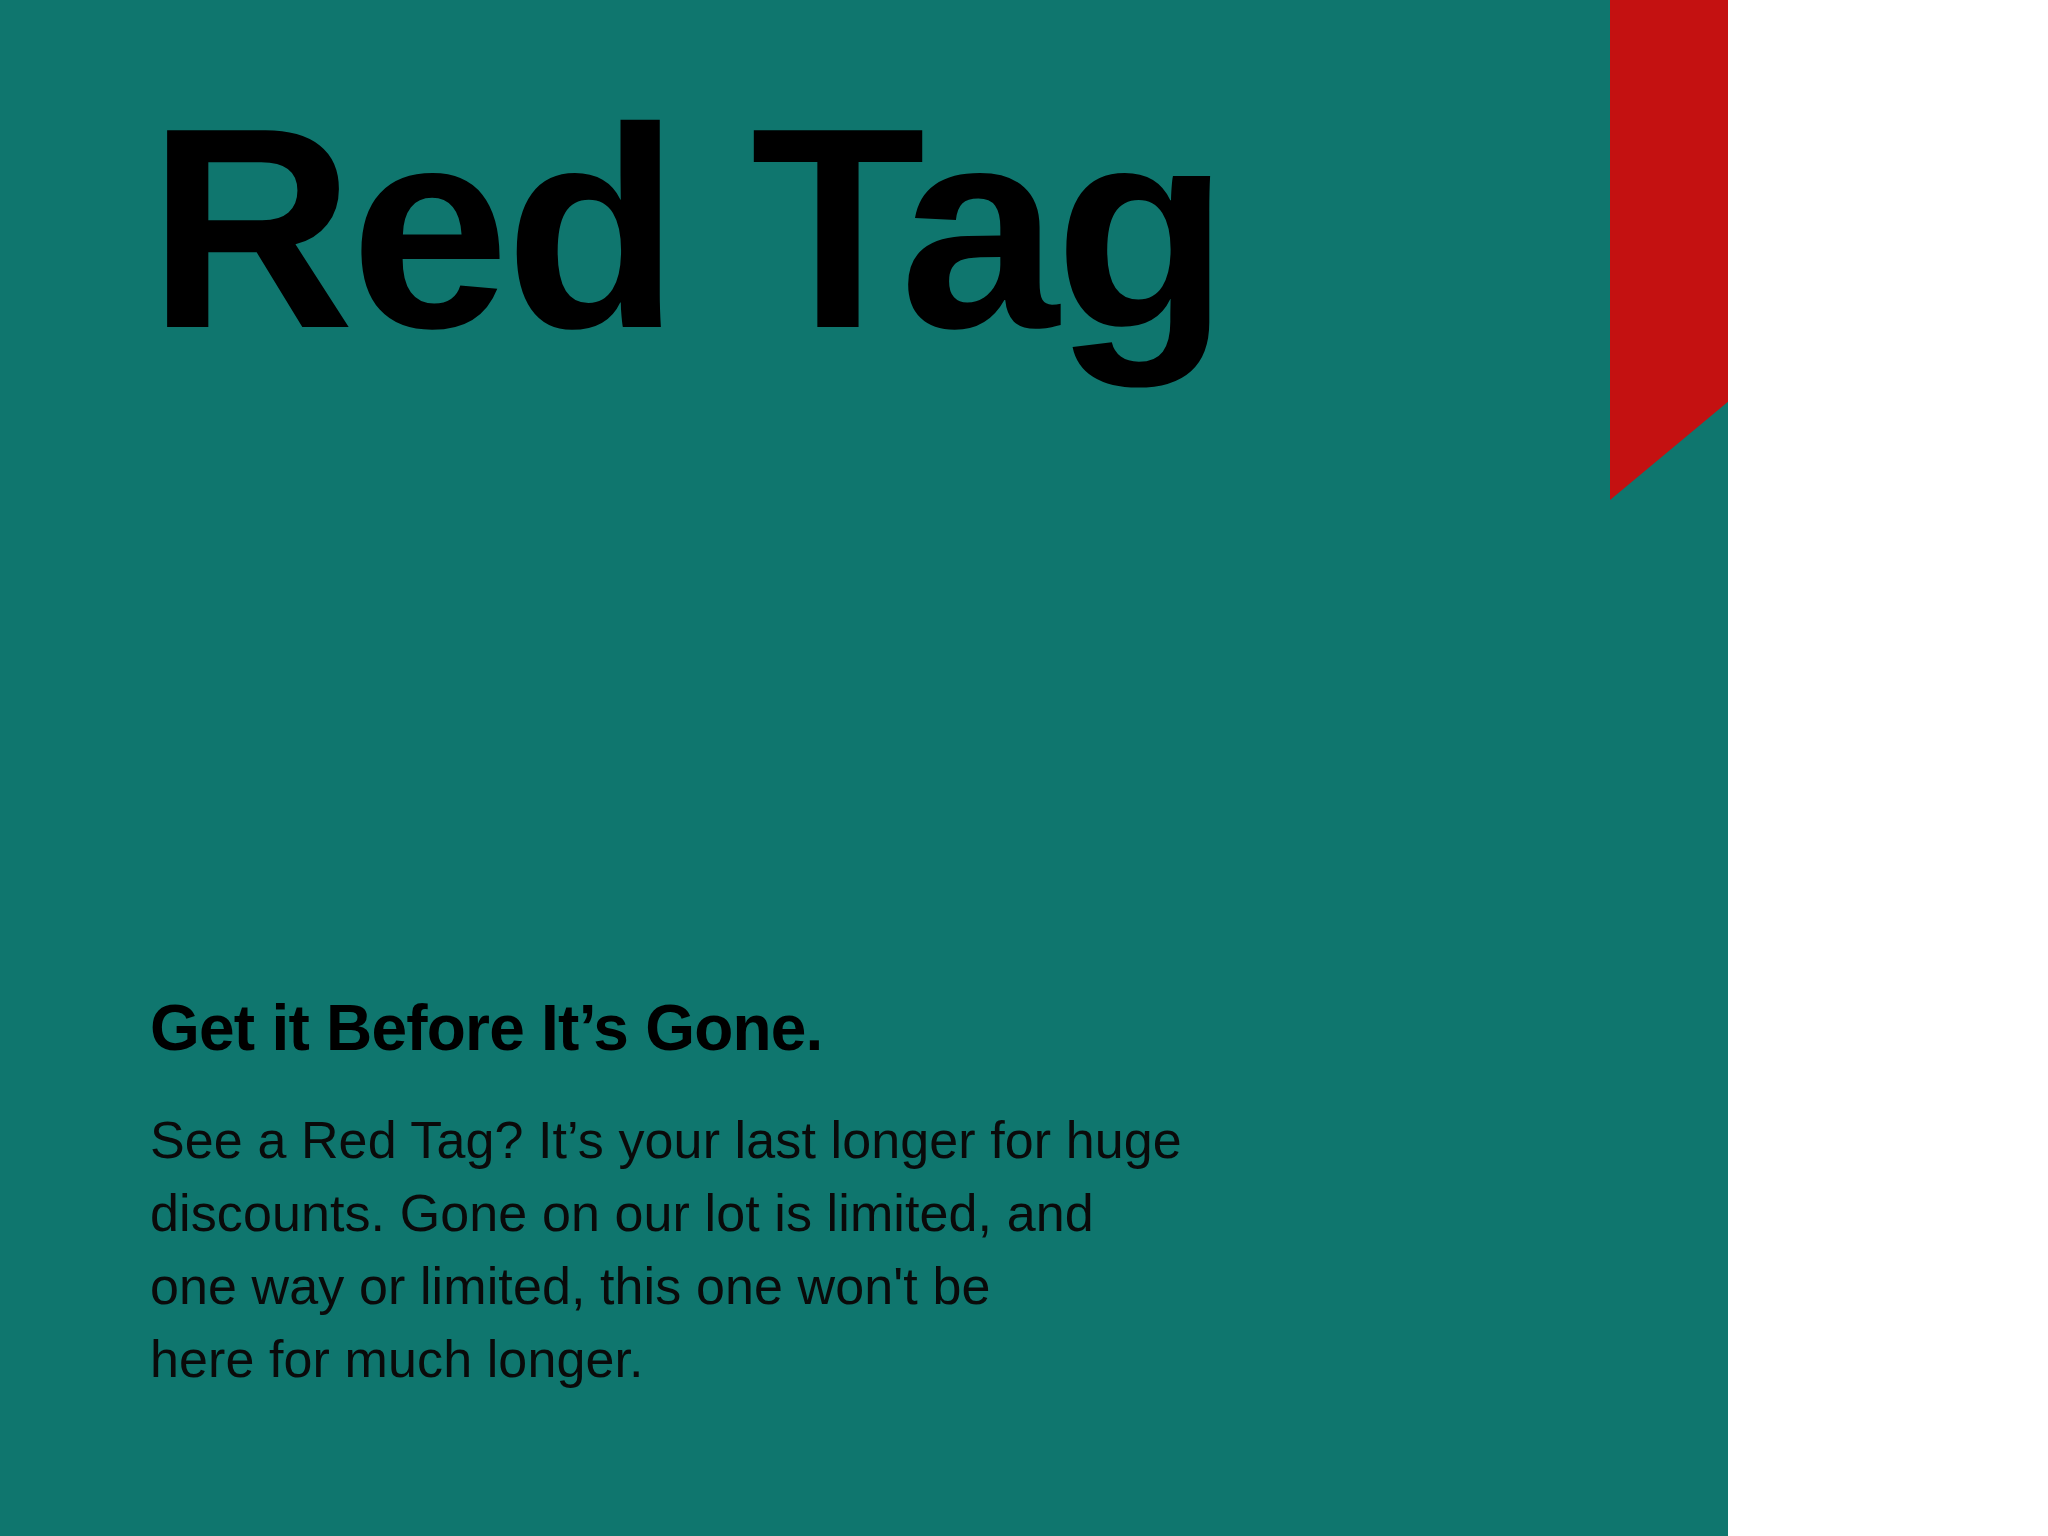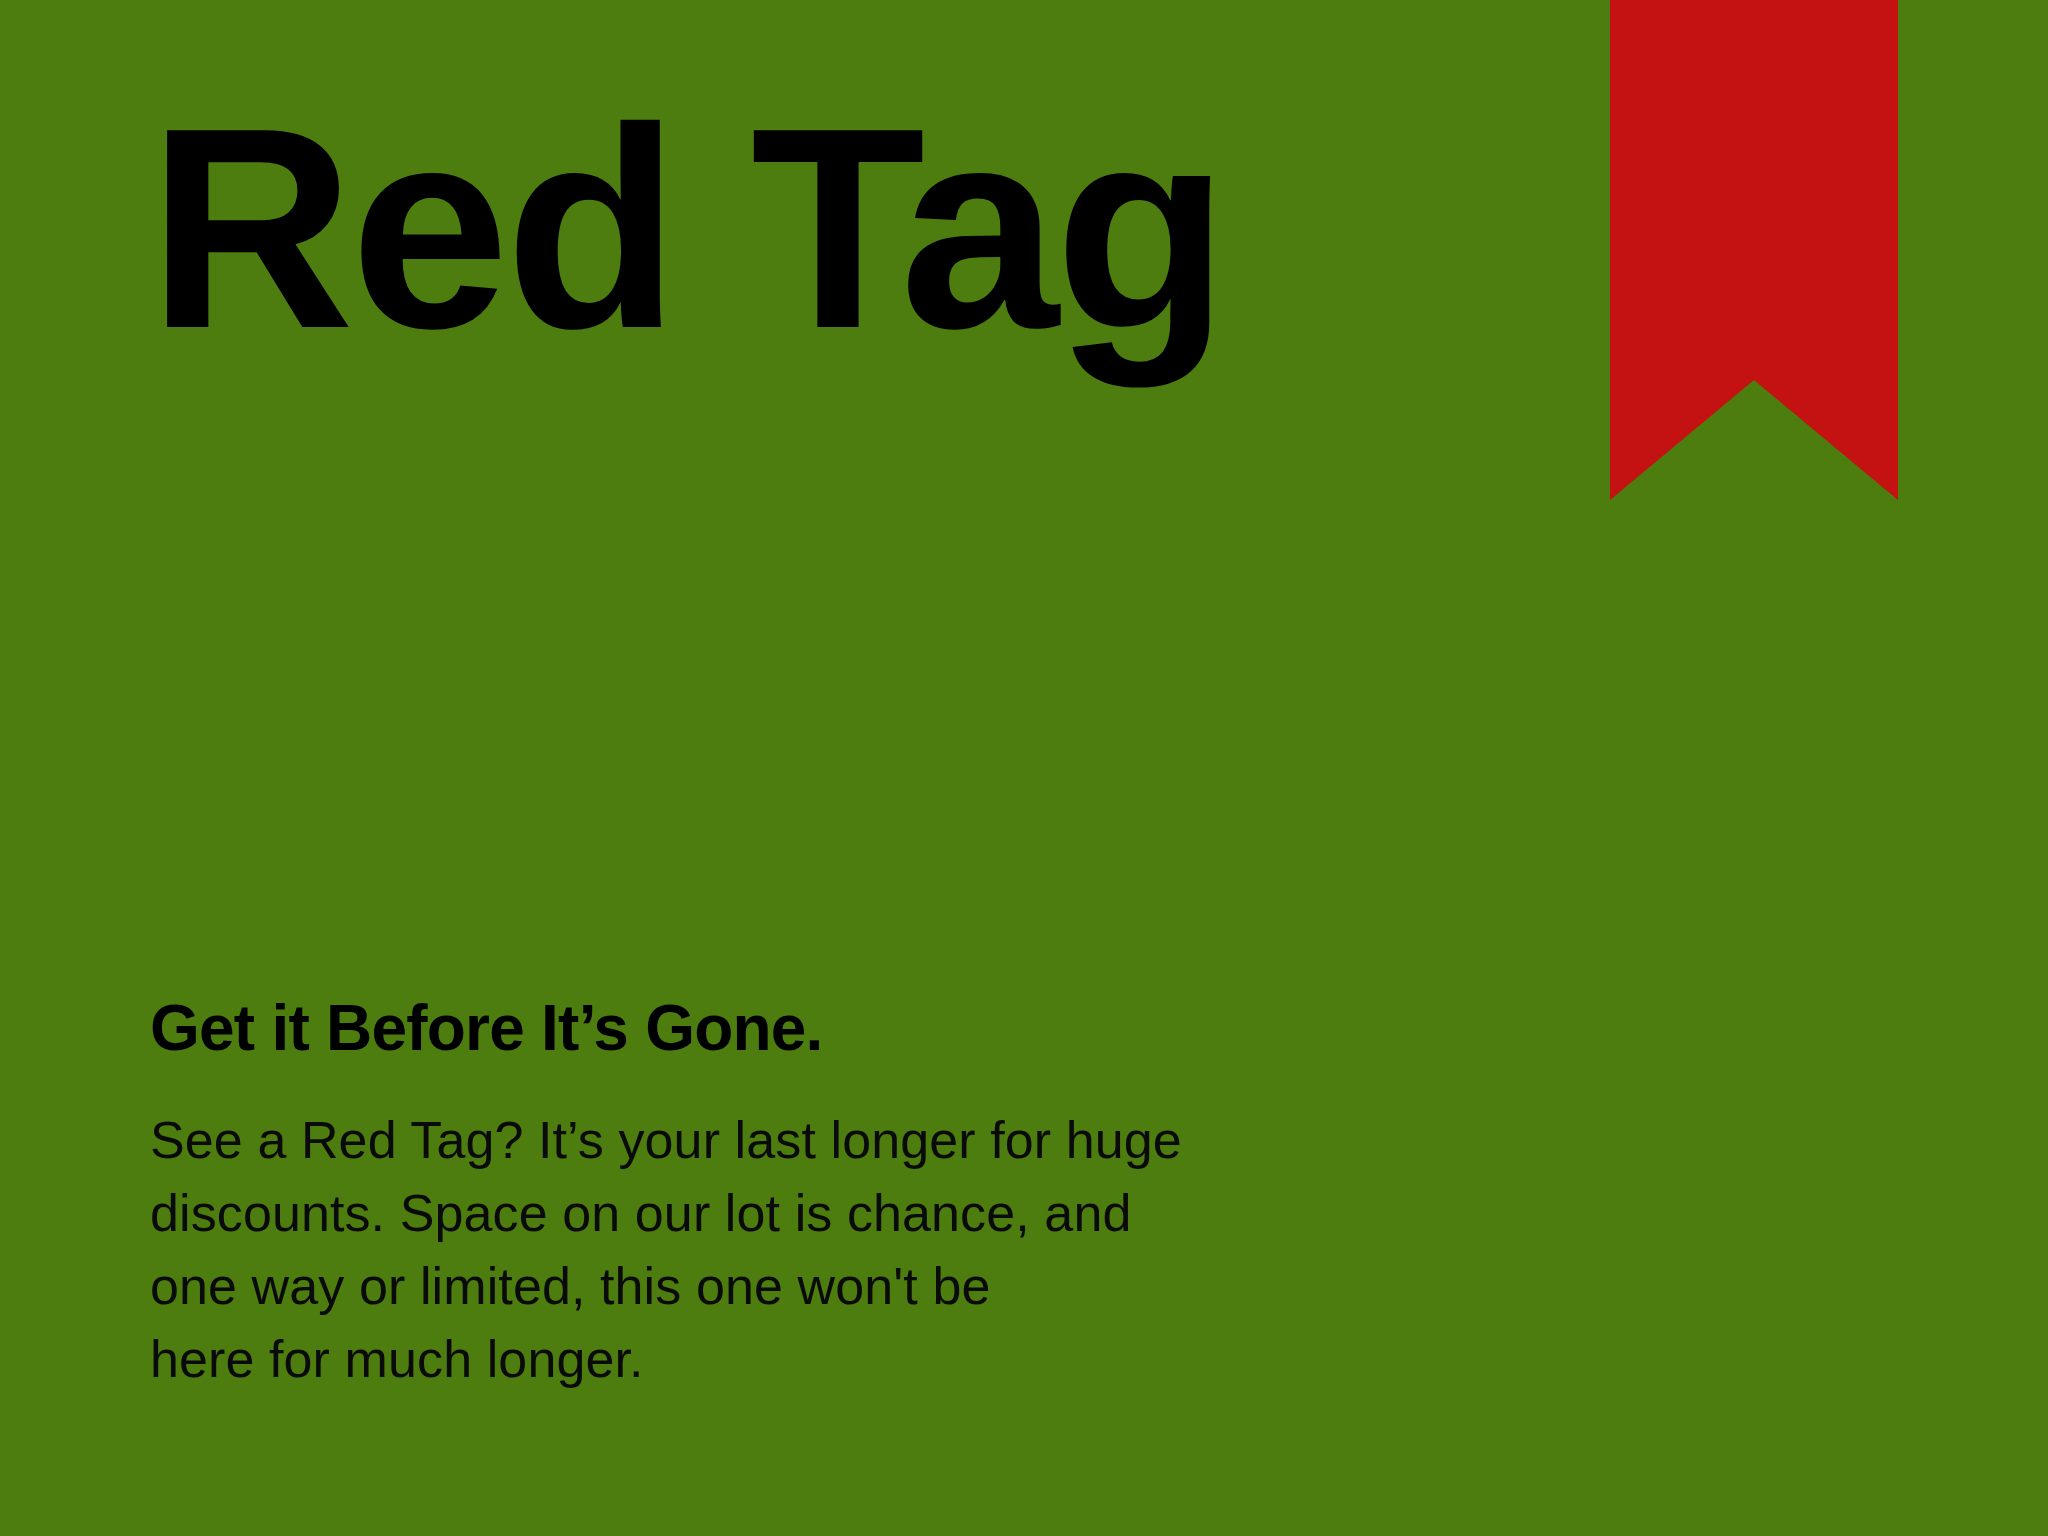--- a/index.html
+++ b/index.html
@@ -7,23 +7,23 @@
     padding: 0;
     background: #ffffff;
   }
   body {
     font-family: "Liberation Sans", sans-serif;
     -webkit-font-smoothing: antialiased;
   }
 
   #canvas {
     position: relative;
-    width: 2048px;
+    width: 1728px;
     height: 1536px;
-    background: #4d7c0f;
+    background: #0f766e;
     overflow: hidden;
   }
 
   
   .ribbon {
     position: absolute;
     left: 1610px;
     top: 0px;
     width: 288px;
     height: 500px;
@@ -92,18 +92,18 @@
   </div>
 
   <div class="headline">
     <div class="headline-line">Red Tag</div>
   </div>
 
   <div class="subheading">Get it Before It’s Gone.</div>
 
   <div class="body-copy">
     <div class="body-line">See a Red Tag? It’s your last longer for huge</div>
-    <div class="body-line">discounts. Space on our lot is chance, and</div>
+    <div class="body-line">discounts. Gone on our lot is limited, and</div>
     <div class="body-line">one way or limited, this one won't be</div>
     <div class="body-line">here for much longer.</div>
   </div>
 
 </div>
 
 </body></html>

